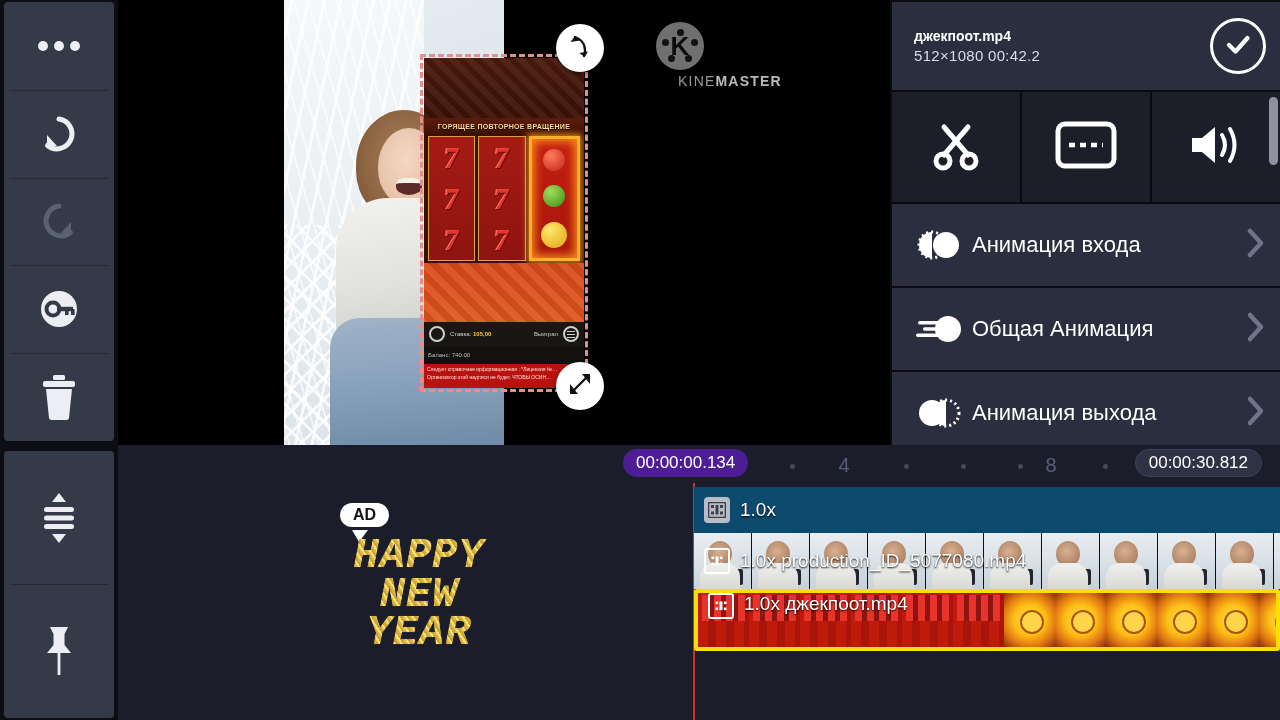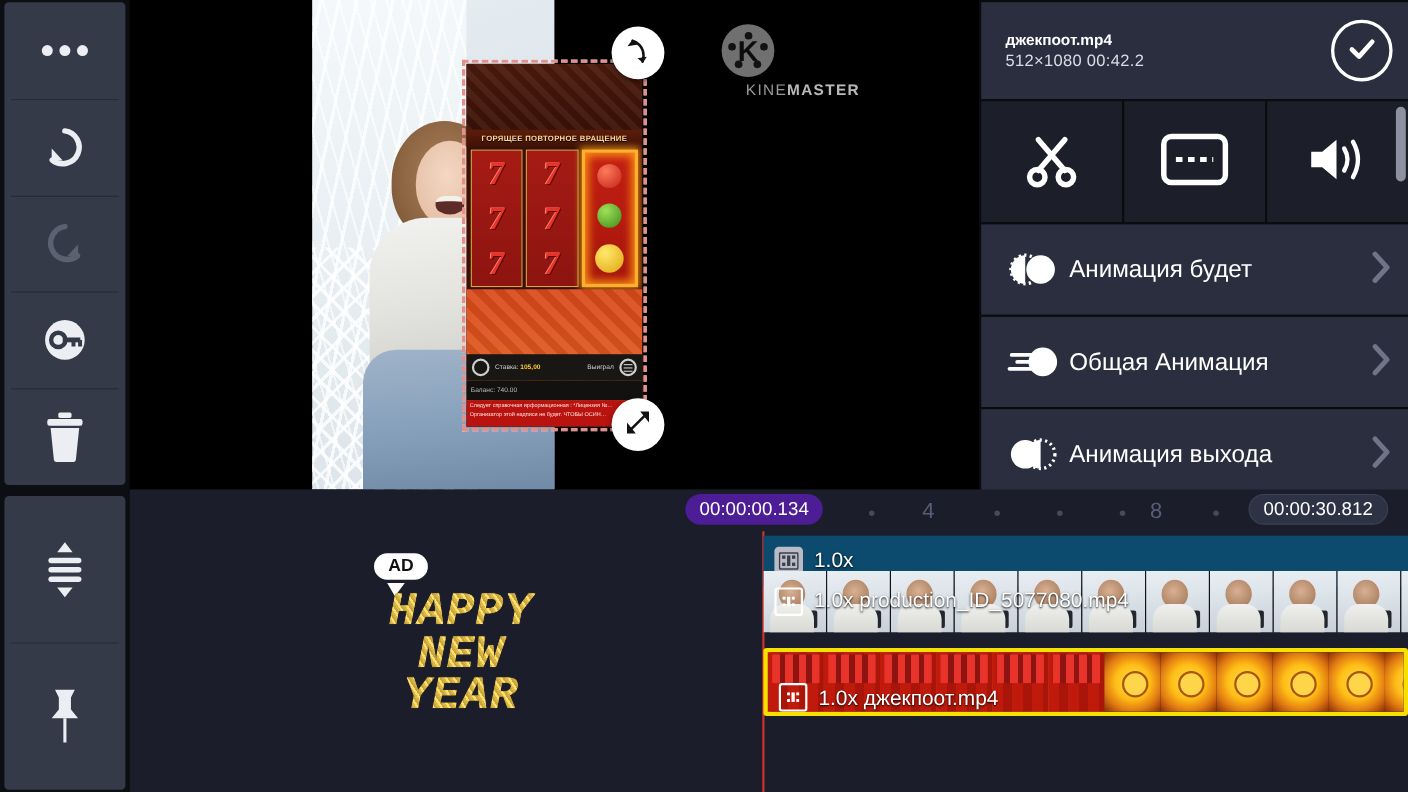--- a/index.html
+++ b/index.html
@@ -245,21 +245,21 @@
   #track-speed .clip {
     position:absolute; top:0; bottom:0; background:#0c4a6e; display:flex; align-items:center; padding-left:10px; gap:10px;
   }
   .film-chip {
     width:26px;height:26px;border-radius:4px;background:#b9bcc6;flex:none;
     display:flex;align-items:center;justify-content:center;
   }
   .clip-label { color:#fff; font-size:19px; white-space:nowrap; text-shadow:0 1px 2px #000; }
 
   
-  #track-video { top:32px; height:56px; }
+  #track-video { top:46px; height:56px; }
   #track-video .clip { position:absolute; top:0; bottom:0; overflow:hidden; display:flex; }
   .thumb-person {
     width:58px; height:100%; flex:none; border-right:1px solid #0f1018;
     background: linear-gradient(175deg,#e9eef2 0%,#dbe3e9 45%,#c7d0d8 100%);
     position:relative; overflow:hidden;
   }
   .thumb-person::before {
     content:""; position:absolute; left:14px; top:8px; width:24px; height:26px; border-radius:50%;
     background: radial-gradient(circle at 45% 40%, #d9b093, #9d7151);
   }
@@ -299,21 +299,21 @@
   .thumb-slot-gold {
     width:51px;height:100%;flex:none;
     background: radial-gradient(circle at 50% 50%, #ffe14d 0%, #ffbe16 42%, #e07912 70%, #8d2b06 100%);
     position:relative; overflow:hidden;
   }
   .thumb-slot-gold::after {
     content:""; position:absolute; left:50%; top:50%; width:20px; height:20px; margin:-10px 0 0 -10px;
     border-radius:50%; border:2px solid #a8560c; background:#ffd64a;
   }
   #slot-clip .clip-overlay {
-    position:absolute; left:0; top:0; right:0; bottom:0; display:flex; align-items:flex-end; padding-left:10px; gap:10px;
+    position:absolute; left:0; top:0; right:0; bottom:0; display:flex; align-items:flex-start; padding-left:10px; gap:10px;
   }
 </style>
 </head>
 <body>
 
 <div id="app">
 
   <div id="left-rail">
     <div class="rail-group" id="rail-top">
 
@@ -527,21 +527,21 @@
     </div>
 
     <div class="opt-row">
       <span class="opt-ico">
         <svg width="54" height="34" viewBox="0 0 54 34">
           <circle cx="18" cy="17" r="13" fill="none" stroke="#fff" stroke-width="3" stroke-dasharray="2 3"></circle>
           <path d="M18 4 A13 13 0 0 0 18 30 Z" fill="#fff"></path>
           <circle cx="32" cy="17" r="13" fill="#fff"></circle>
         </svg>
       </span>
-      <span class="opt-label">Анимация будет</span>
+      <span class="opt-label">Анимация входа</span>
       <span class="opt-chev">
         <svg width="20" height="32" viewBox="0 0 20 32">
           <path d="M4 4 L15 16 L4 28" fill="none" stroke="#6f7488" stroke-width="4.5" stroke-linecap="round" stroke-linejoin="round"></path>
         </svg>
       </span>
     </div>
 
     <div class="opt-row">
       <span class="opt-ico">
         <svg width="54" height="34" viewBox="0 0 54 34">

